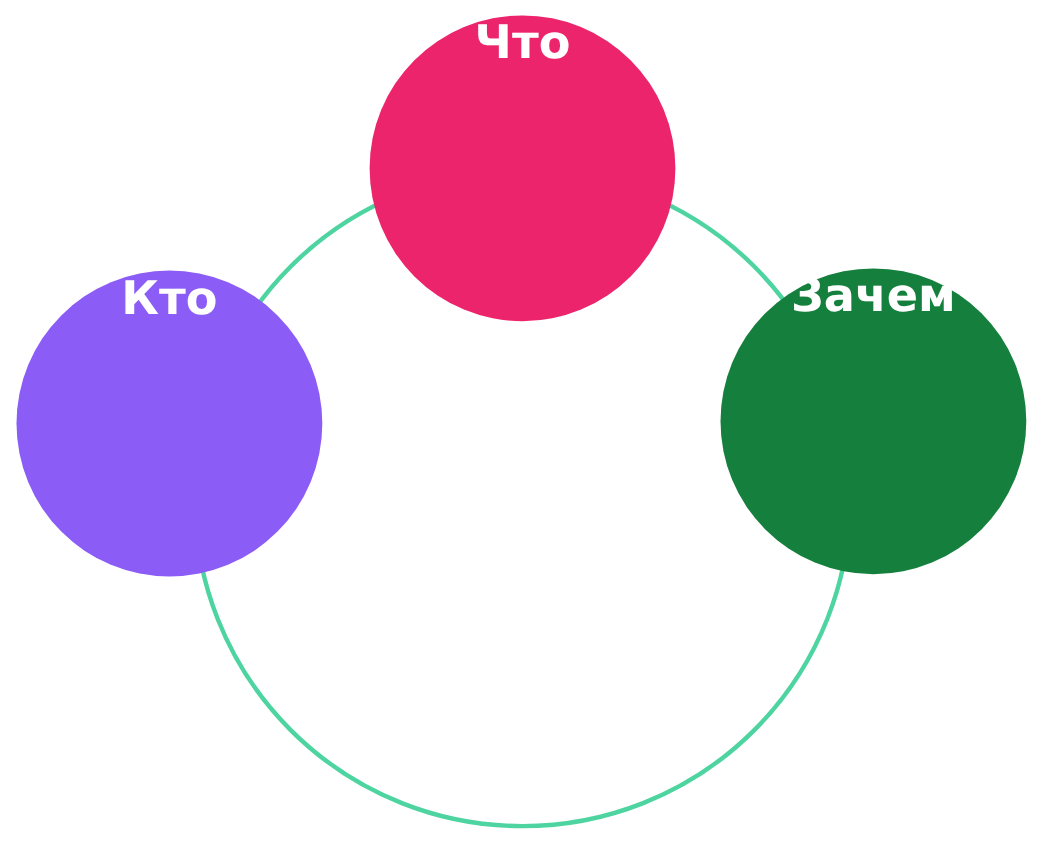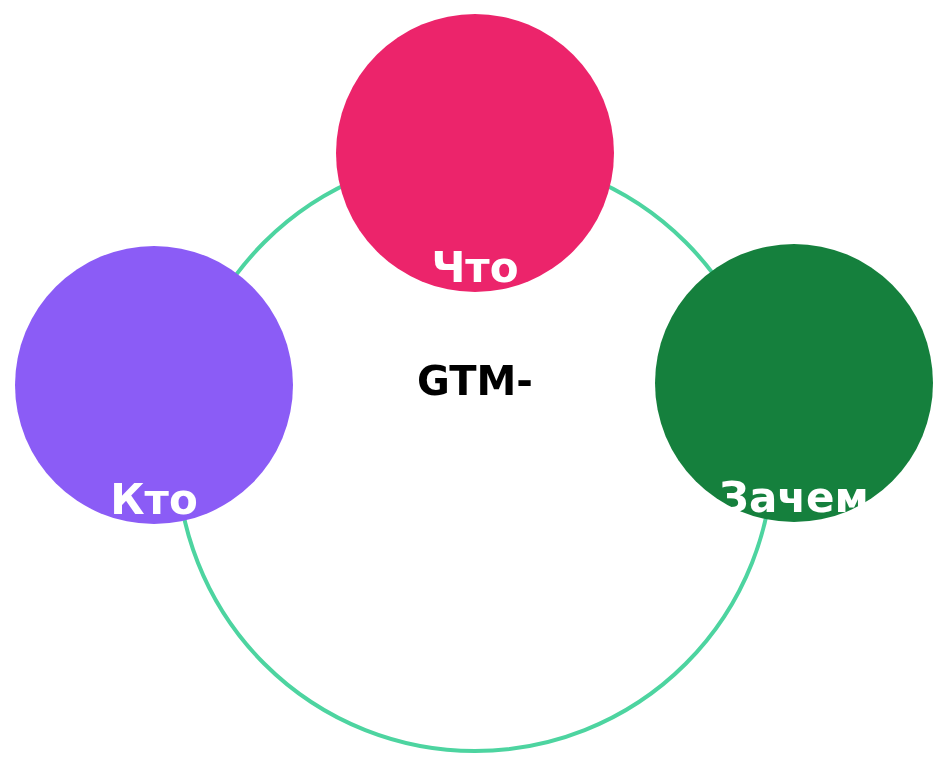--- a/index.html
+++ b/index.html
@@ -1,32 +1,31 @@
 <!DOCTYPE html>
 <html><head>
 <meta charset="utf-8">
 <style>
   html, body { margin: 0; padding: 0; background: #ffffff; }
   body { width: 950px; height: 771px; position: relative; overflow: hidden; font-family: "DejaVu Sans", "Liberation Sans", sans-serif; }
   .ring { position: absolute; left: 175px; top: 153px; width: 600px; height: 600px; box-sizing: border-box; border: 4px solid #4dd4a0; border-radius: 50%; }
-  .node { position: absolute; width: 278px; height: 278px; border-radius: 50%; display: flex; align-items: flex-end; justify-content: center; color: #ffffff; font-weight: bold; font-size: 42px; }
+  .node { position: absolute; width: 278px; height: 278px; border-radius: 50%; display: flex; align-items: flex-start; justify-content: center; color: #ffffff; font-weight: bold; font-size: 42px; }
   .center-label { position: absolute; left: 300px; top: 350px; width: 350px; text-align: center; font-weight: bold; font-size: 40px; line-height: 62px; color: #000000; }
 </style>
 </head>
 <body>
 
 <div class="ring"></div>
 
 <div class="node" style="left:336px; top:14px; background:#ec246b;">
   <span>Что</span>
 </div>
 
 <div class="node" style="left:15px; top:246px; background:#8b5cf6;">
   <span>Кто</span>
 </div>
 
 <div class="node" style="left:655px; top:244px; background:#15803d;">
   <span>Зачем</span>
 </div>
 
 <div class="center-label">
-  <div>GTM-</div>
 </div>
 
 </body></html>

